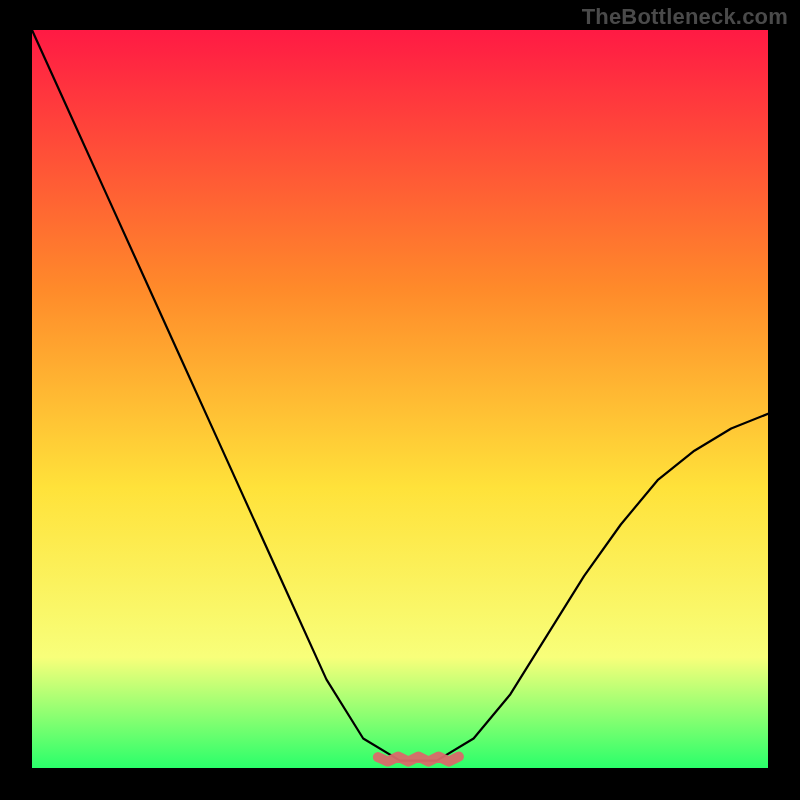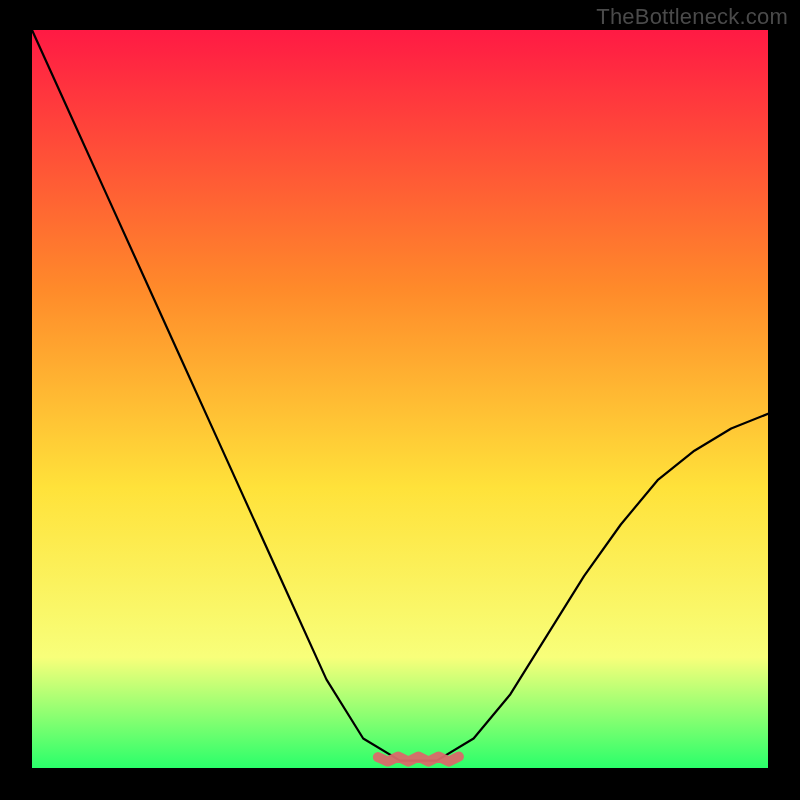--- a/index.html
+++ b/index.html
@@ -16,21 +16,21 @@
     width: 800px;
     height: 800px;
     background: #000;
   }
   .watermark {
     position: absolute;
     top: 4px;
     right: 12px;
     color: #4a4a4a;
     font-size: 22px;
-    font-weight: 400;
+    font-weight: 700;
     letter-spacing: 0.2px;
     z-index: 20;
   }
   .plot-area {
     position: absolute;
     left: 32px;
     top: 30px;
     width: 736px;
     height: 738px;
     overflow: hidden;

